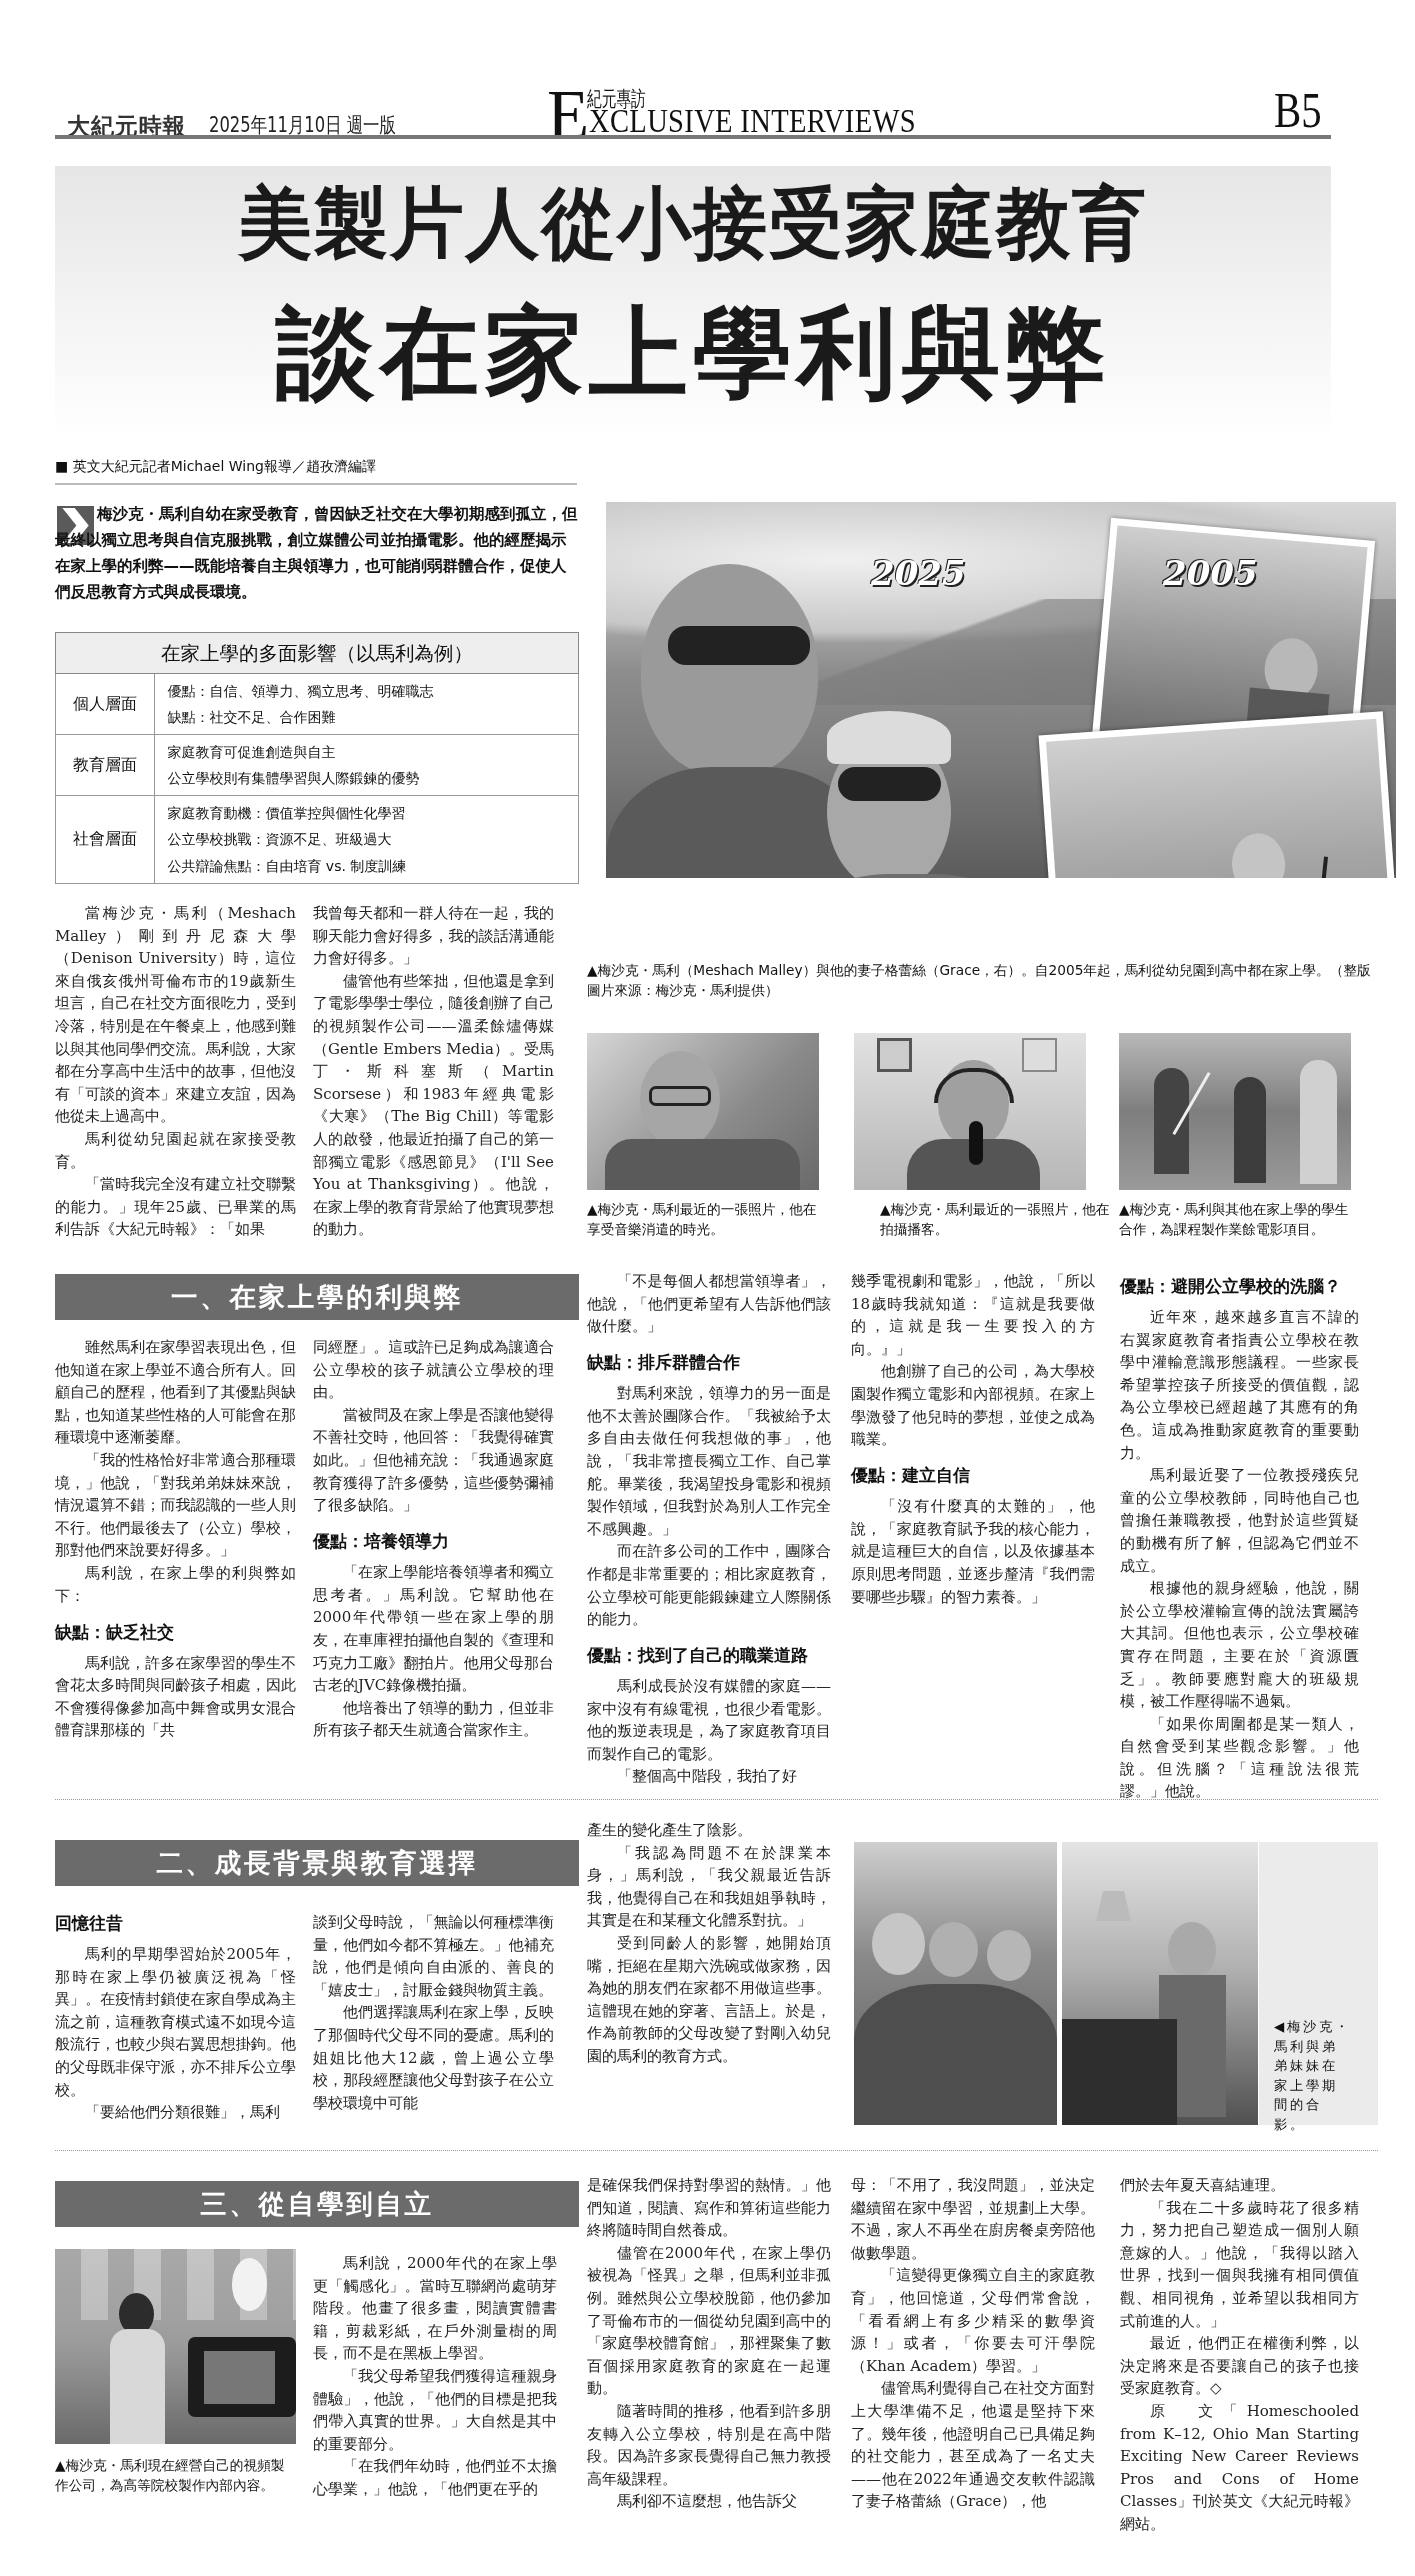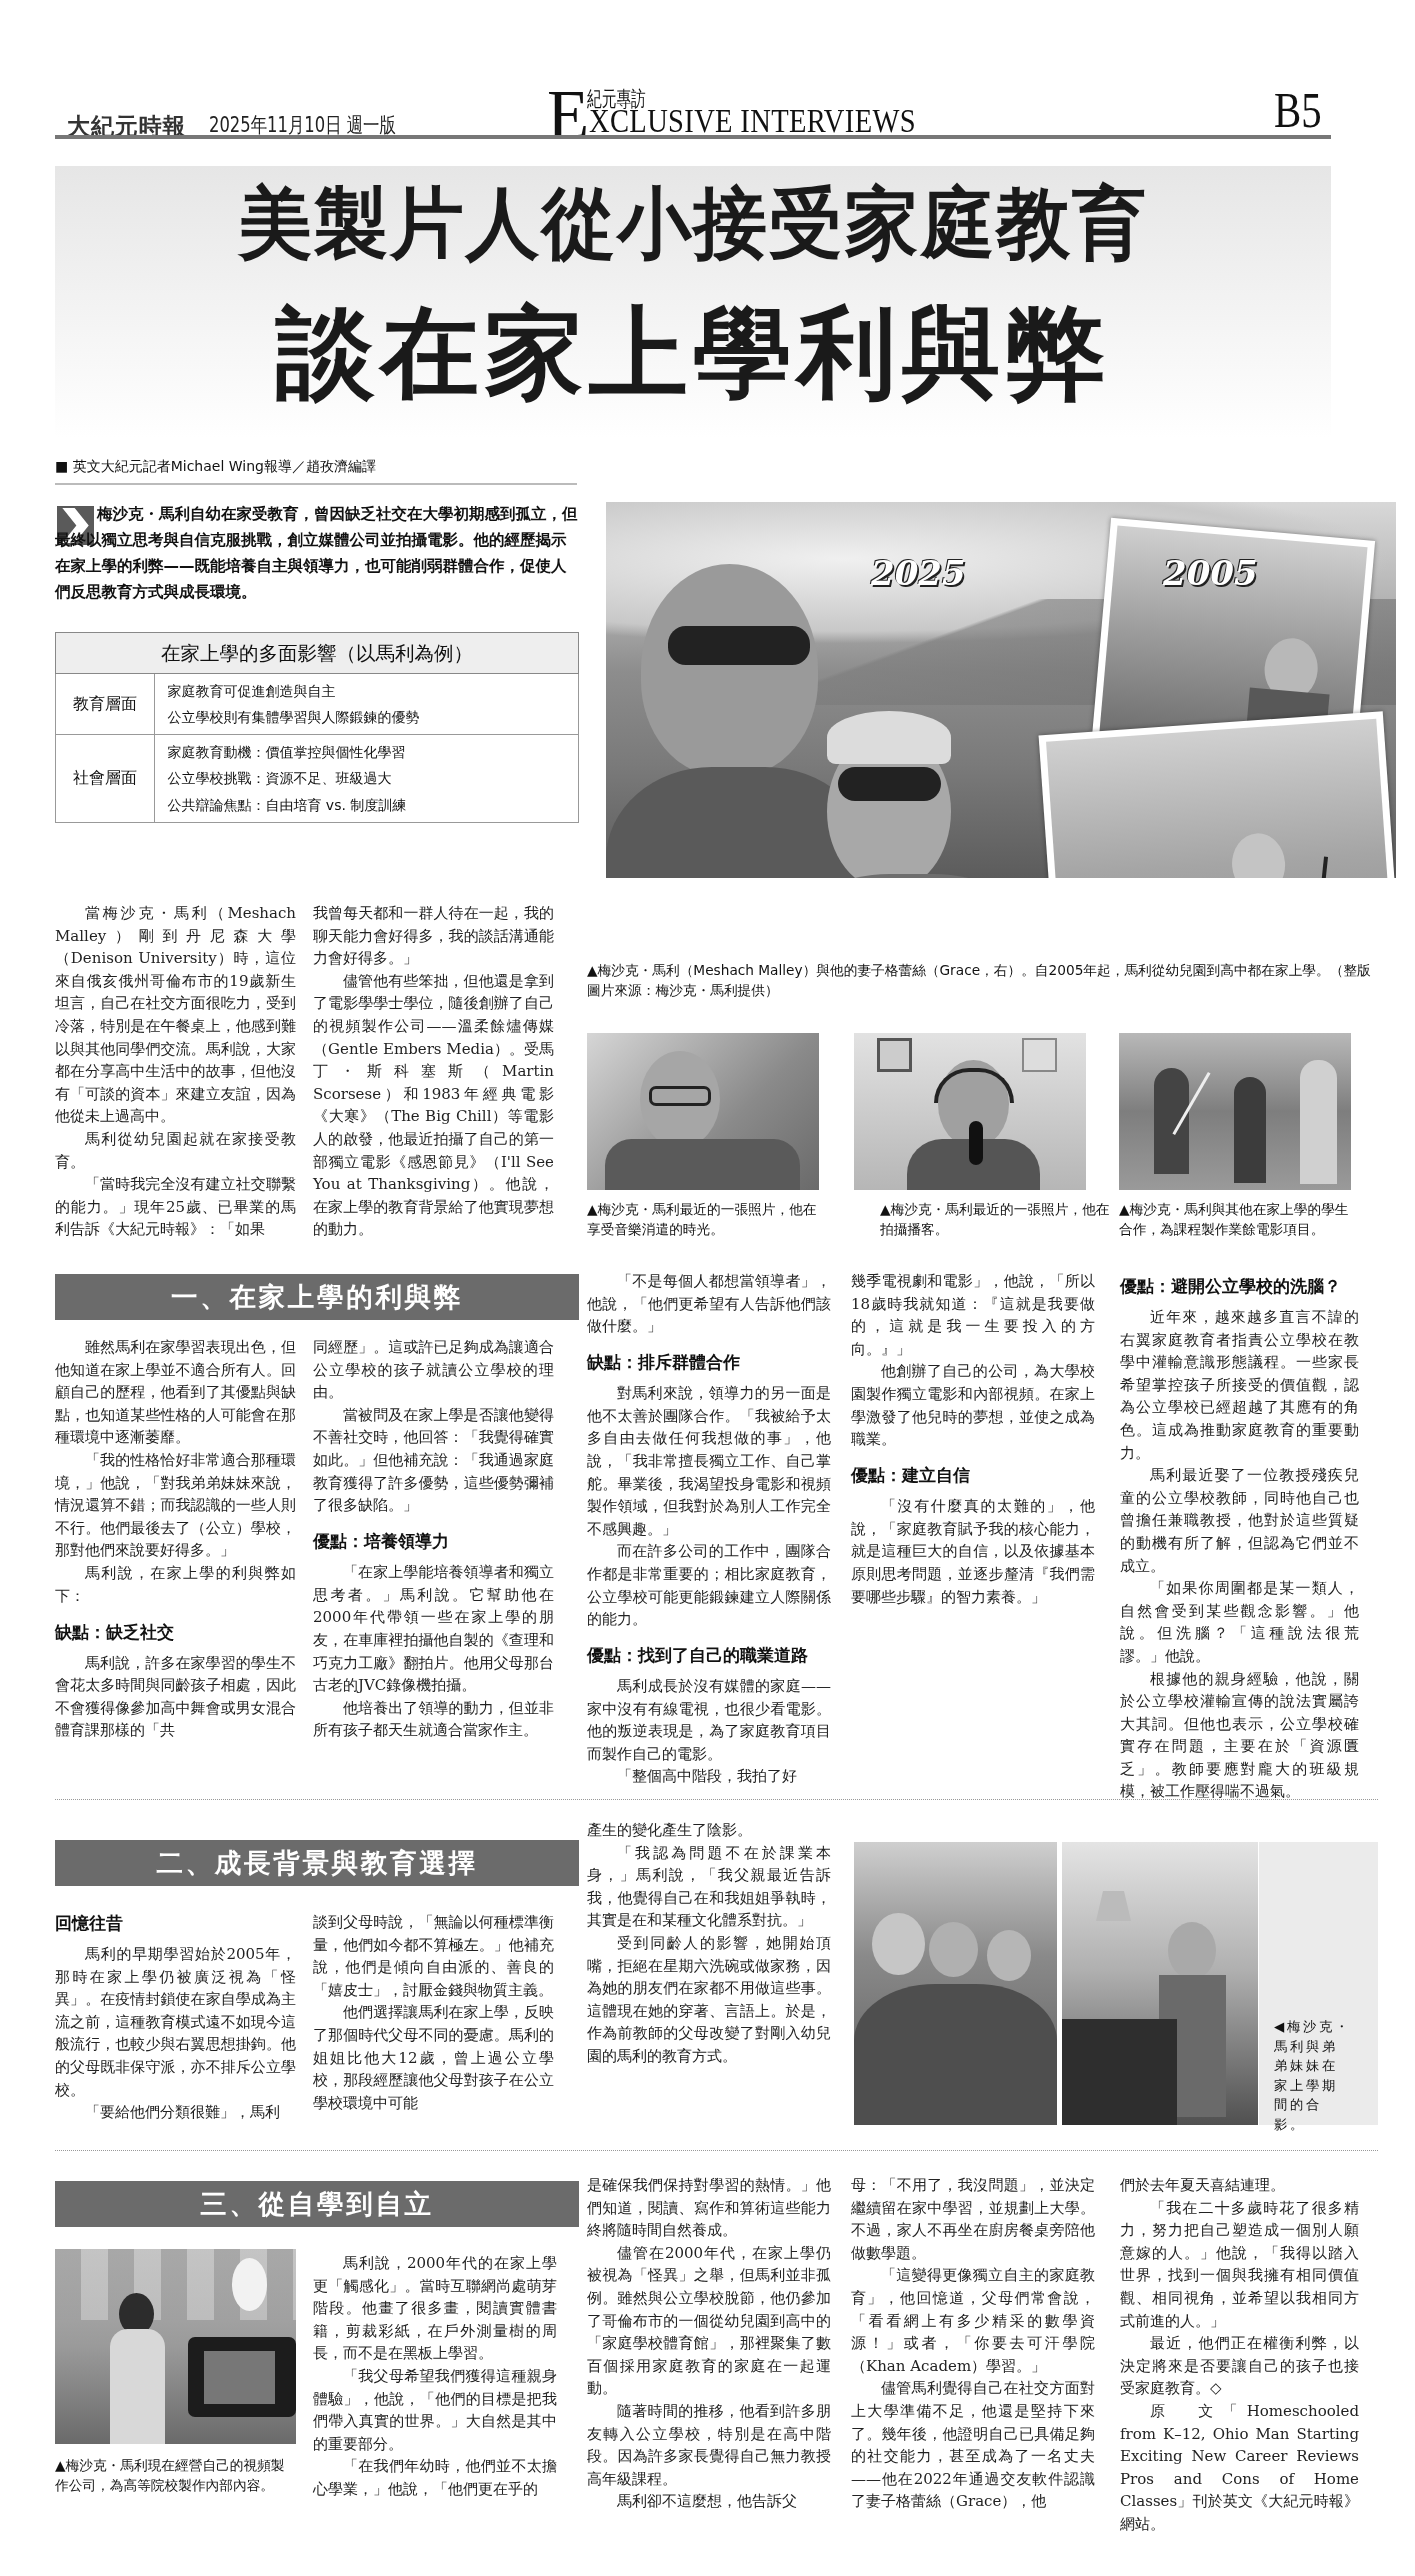--- a/index.html
+++ b/index.html
@@ -81,20 +81,27 @@
 </div>
 <div class="abs lead-text"><span class="pad"></span><span>梅沙克・馬利自幼在家受教育，曾因缺乏社交在大學初期感到孤立，但最終以獨立思考與自信克服挑戰，創立媒體公司並拍攝電影。他的經歷揭示在家上學的利弊——既能培養自主與領導力，也可能削弱群體合作，促使人們反思教育方式與成長環境。</span></div>
 
 <table class="abs info-table">
   <thead>
     <tr>
         <th colspan="2">在家上學的多面影響（以馬利為例）</th>
       </tr>
   </thead>
   <tbody>
+    <tr style="height:60px">
+      <td class="cat">個人層面</td>
+      <td class="det">
+        <div>優點：自信、領導力、獨立思考、明確職志</div>
+        <div>缺點：社交不足、合作困難</div>
+      </td>
+    </tr>
     <tr style="height:60px">
       <td class="cat">教育層面</td>
       <td class="det">
         <div>家庭教育可促進創造與自主</div>
         <div>公立學校則有集體學習與人際鍛鍊的優勢</div>
       </td>
     </tr>
     <tr style="height:87px">
       <td class="cat">社會層面</td>
       <td class="det">
@@ -204,22 +211,22 @@
 <div class="abs col" style="left:851px;top:1270px;width:244px;">
   <p class="noind">幾季電視劇和電影」，他說，「所以18歲時我就知道：『這就是我要做的，這就是我一生要投入的方向。』」</p>
   <p>他創辦了自己的公司，為大學校園製作獨立電影和內部視頻。在家上學激發了他兒時的夢想，並使之成為職業。</p>
   <div class="sub">優點：建立自信</div>
   <p>「沒有什麼真的太難的」，他說，「家庭教育賦予我的核心能力，就是這種巨大的自信，以及依據基本原則思考問題，並逐步釐清『我們需要哪些步驟』的智力素養。」</p>
 </div>
 <div class="abs col" style="left:1120px;top:1274px;width:239px;">
   <div class="sub" style="margin-top:0">優點：避開公立學校的洗腦？</div>
   <p>近年來，越來越多直言不諱的右翼家庭教育者指責公立學校在教學中灌輸意識形態議程。一些家長希望掌控孩子所接受的價值觀，認為公立學校已經超越了其應有的角色。這成為推動家庭教育的重要動力。</p>
   <p>馬利最近娶了一位教授殘疾兒童的公立學校教師，同時他自己也曾擔任兼職教授，他對於這些質疑的動機有所了解，但認為它們並不成立。</p>
+  <p>根據他的親身經驗，他說，關於公立學校灌輸宣傳的說法實屬誇大其詞。但他也表示，公立學校確實存在問題，主要在於「資源匱乏」。教師要應對龐大的班級規模，被工作壓得喘不過氣。</p>
   <p>「如果你周圍都是某一類人，自然會受到某些觀念影響。」他說。但洗腦？「這種說法很荒謬。」他說。</p>
-  <p>根據他的親身經驗，他說，關於公立學校灌輸宣傳的說法實屬誇大其詞。但他也表示，公立學校確實存在問題，主要在於「資源匱乏」。教師要應對龐大的班級規模，被工作壓得喘不過氣。</p>
 </div>
 
 <div class="abs dotted" style="left:55px;top:1799px;width:1323px;"></div>
 
 <div class="abs section-bar" style="left:55px;top:1840px;width:524px;">二、成長背景與教育選擇</div>
 
 <div class="abs col" style="left:55px;top:1911px;width:241px;">
   <div class="sub" style="margin-top:0">回憶往昔</div>
   <p>馬利的早期學習始於2005年，那時在家上學仍被廣泛視為「怪異」。在疫情封鎖使在家自學成為主流之前，這種教育模式遠不如現今這般流行，也較少與右翼思想掛鉤。他的父母既非保守派，亦不排斥公立學校。</p>
   <p>「要給他們分類很難」，馬利</p>

